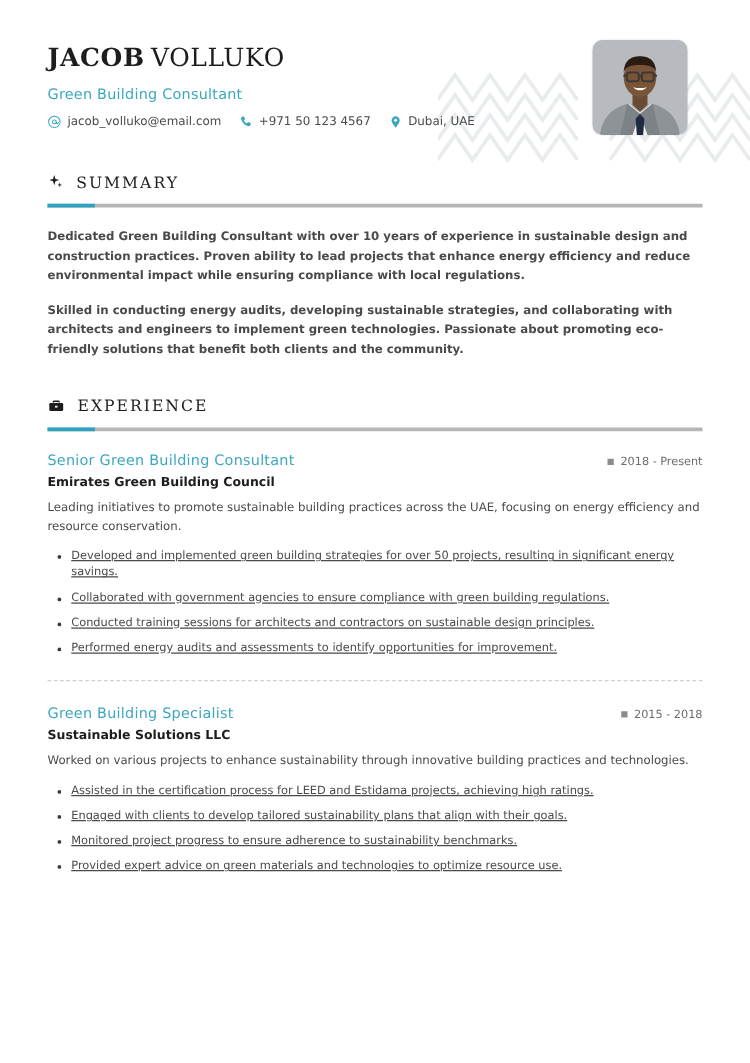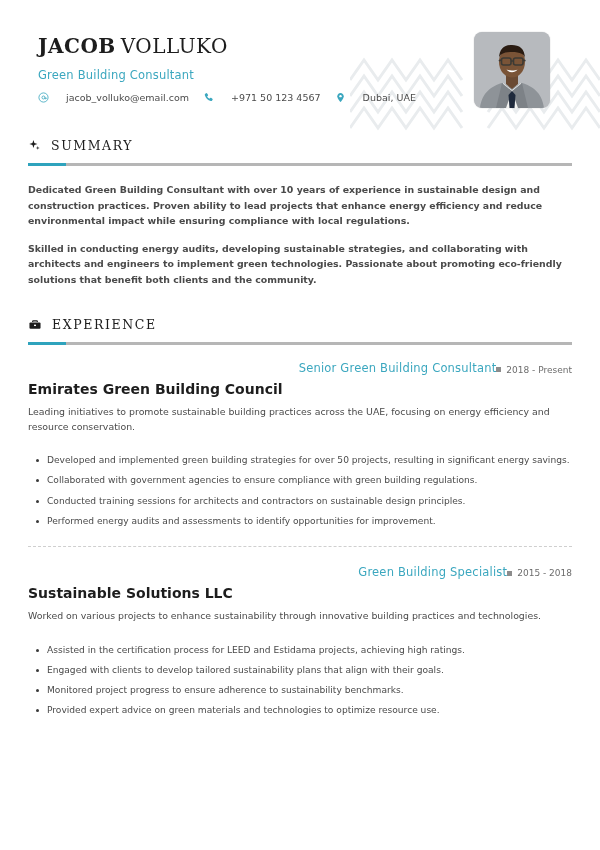--- a/index.html
+++ b/index.html
@@ -69,41 +69,41 @@
   .contacts {
     display: flex;
     align-items: center;
     gap: 14px;
     font-size: 9.5px;
     color: #4b4b4b;
   }
   .contact-item {
     display: flex;
     align-items: flex-end;
-    gap: 17px;
+    gap: 5px;
     white-space: nowrap;
   }
   .contact-item svg { display: block; flex: none; }
 
   .photo {
     width: 76px;
     height: 76px;
     border-radius: 8px;
     overflow: hidden;
     flex: none;
     margin-top: 4px;
     margin-right: 12px;
     background: #b9bcc0;
     position: relative;
     box-shadow: 0 0 0 1px rgba(0,0,0,0.04);
   }
   .photo svg { display: block; }
 
   
-  .section { position: relative; z-index: 2; padding: 0 28px; }
+  .section { position: relative; z-index: 2; padding: 0 38px; }
   .section-head {
     display: flex;
     align-items: center;
     gap: 10px;
     margin-top: 30px;
   }
   .section-icon { color: #1d1d1d; display: flex; align-items: center; }
   .section-icon svg { display: block; }
   .section-title {
     font-family: "DejaVu Serif", "Liberation Serif", serif;
@@ -135,21 +135,21 @@
     text-align: left;
     font-weight: bold;
   }
   .para:last-child { margin-bottom: 0; }
 
   
   .job { margin-bottom: 4px; }
   .job-head {
     display: flex;
     align-items: baseline;
-    justify-content: flex-end;
+    justify-content: space-between;
   }
   .job-role {
     font-size: 11.5px;
     color: #3ba7bf;
     letter-spacing: 0.2px;
   }
   .job-dates {
     display: flex;
     align-items: center;
     gap: 5px;
@@ -157,35 +157,36 @@
     color: #6c6c6c;
     white-space: nowrap;
   }
   .date-square {
     width: 5px; height: 5px;
     background: #8c8c8c;
     display: inline-block;
     flex: none;
   }
   .job-company {
-    font-size: 14px;
+    font-size: 10px;
     font-weight: bold;
     color: #1d1d1d;
     margin-top: 6px;
   }
   .job-desc {
     font-size: 9.4px;
     line-height: 1.55;
     color: #4a4a4a;
     margin-top: 8px;
   }
   ul.bullets {
-    margin: 20px 0 0 0;
+    margin: 10px 0 0 0;
     padding: 0;
     list-style: none;
+    text-decoration: underline;
   }
   ul.bullets li {
     position: relative;
     padding-left: 19px;
     font-size: 9.1px;
     line-height: 1.45;
     color: #4a4a4a;
     margin-bottom: 7px;
   }
   ul.bullets li::before {

